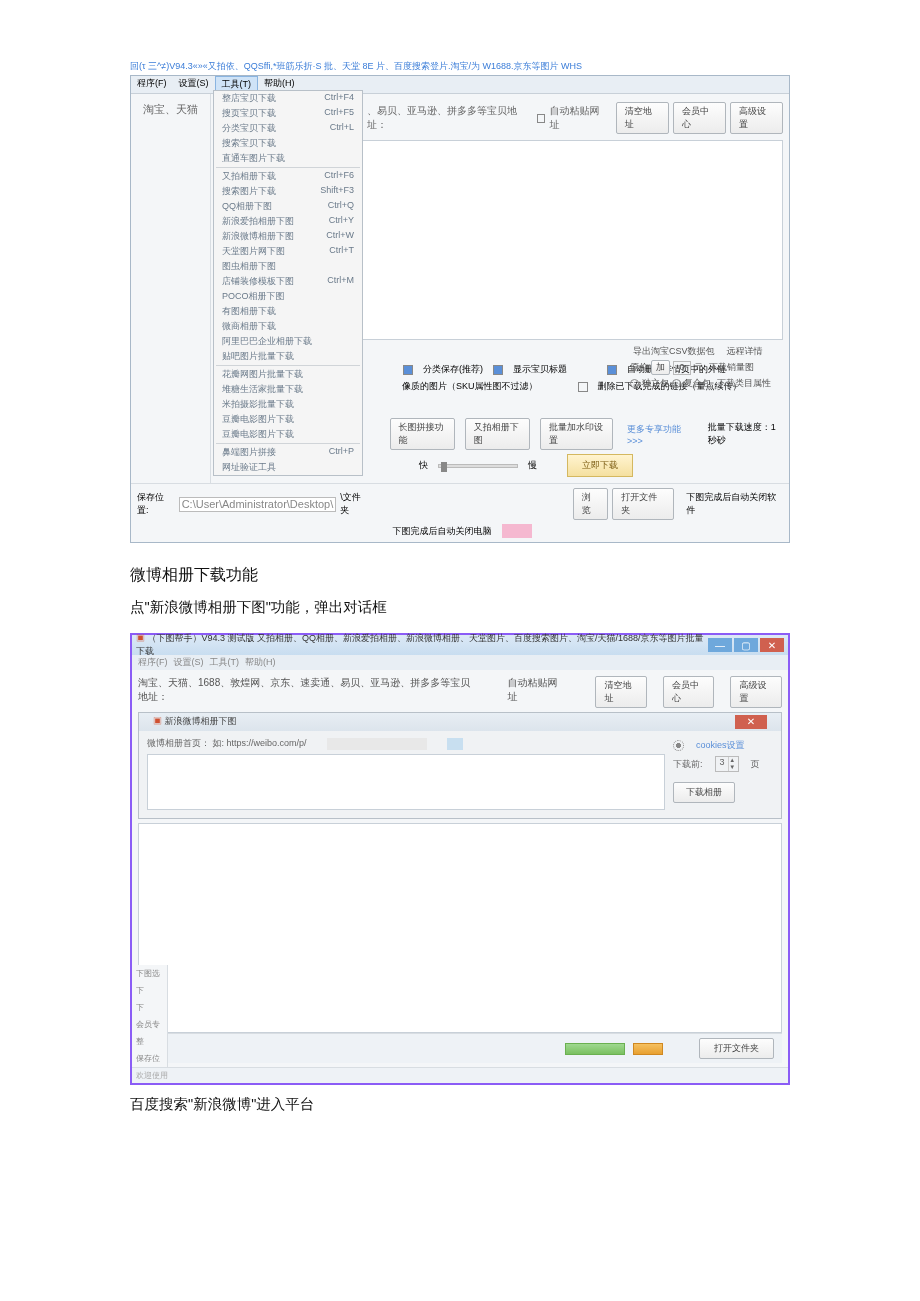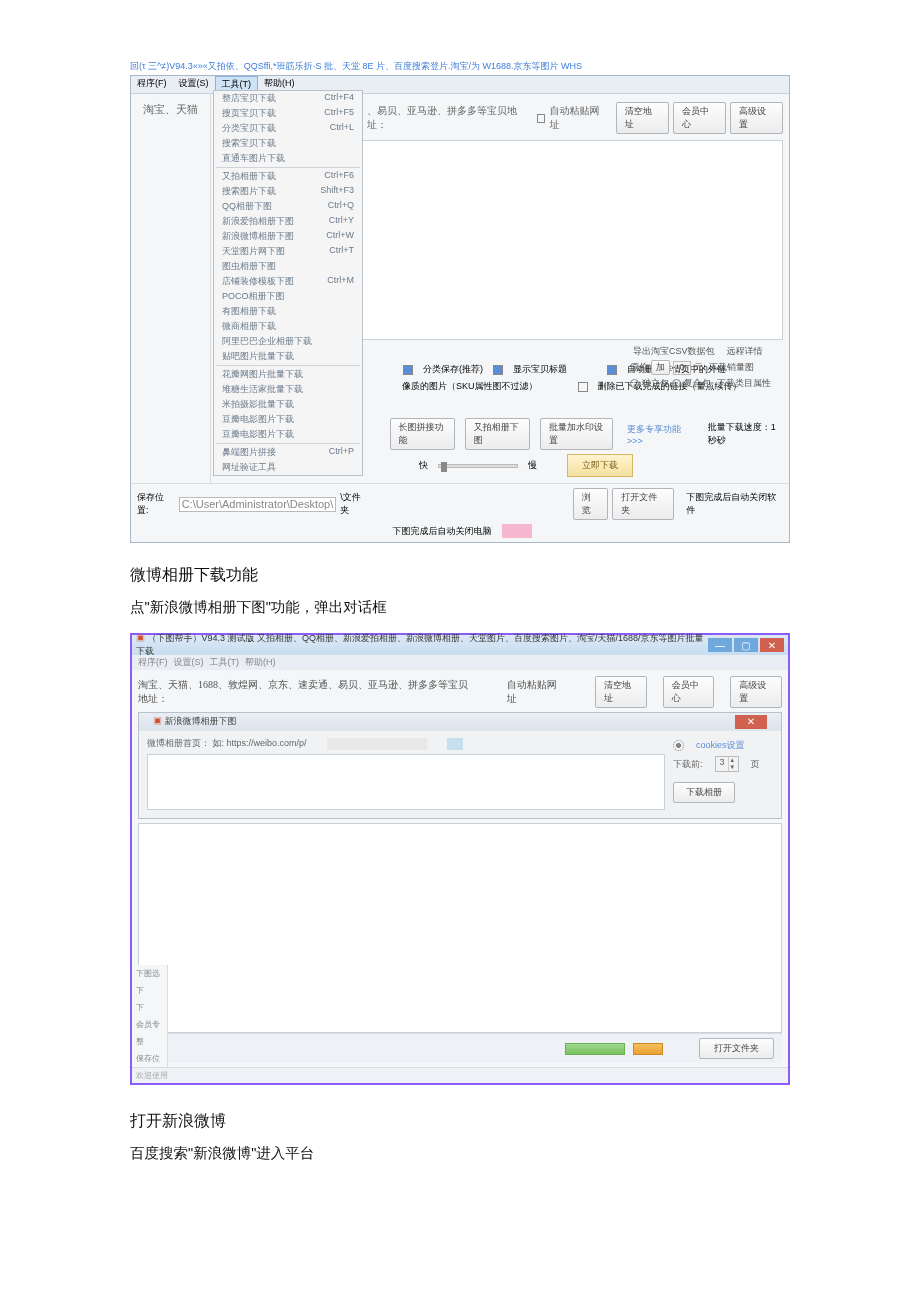--- a/index.html
+++ b/index.html
@@ -45,21 +45,21 @@
   .caption2 { font-size: 14.5px; color: #111; margin: 10px 0 16px 0; }
   
   
   .win2-wrap { border: 2px solid #8b5cf6; position: relative; }
   .win2-titlebar { background: linear-gradient(#dce9f6,#c8ddf0); display: flex; justify-content: space-between; align-items: center; height: 20px; padding: 0 4px; font-size: 9px; color: #333; }
   .win2-titlebar .winbtns { display: flex; gap: 2px; }
   .winbtn { width: 24px; height: 14px; background: #6ea8dc; color: #fff; display: flex; align-items: center; justify-content: center; font-size: 10px; }
   .winbtn.close { background: #d0604f; }
   .win2-menubar { display: flex; gap: 6px; background: #e8eef4; padding: 1px 6px; font-size: 9px; color: #888; }
   .win2-body { background: #f4f6f8; padding: 4px 6px; }
-  .addr-line2 { display: flex; align-items: center; gap: 16px; font-size: 10px; color: #555; padding: 2px 0; font-family: Liberation Serif, serif; }
+  .addr-line2 { display: flex; align-items: flex-start; gap: 16px; font-size: 10px; color: #555; padding: 2px 0; }
   
   .dialog { background: #f0f2f4; border: 1px solid #b8c0c8; margin-top: 2px; position: relative; }
   .dialog-title { background: linear-gradient(#e8eef4,#dce4ec); padding: 2px 14px; font-size: 9px; color: #444; display: flex; justify-content: space-between; }
   .dialog-title .xbtn { width: 32px; height: 14px; background: #d0604f; color: #fff; text-align: center; font-size: 10px; line-height: 13px; }
   .dialog-body { padding: 6px 8px 8px 8px; display: flex; gap: 8px; font-size: 9px; color: #666; }
   .dlg-left { flex: 1; }
   .dlg-ta { width: 100%; height: 56px; border: 1px solid #c8d0d8; background: #fff; margin-top: 4px; }
   .dlg-right { width: 100px; }
   .dlg-right .r { display: flex; align-items: center; gap: 12px; padding: 2px 0; font-size: 9px; }
   .gear { width: 11px; height: 11px; display: inline-block; background: radial-gradient(circle,#888 40%,transparent 41%); border: 1px dotted #888; border-radius: 50%; }
@@ -381,16 +381,15 @@
     <div class="win2-footer">
       <span class="green-bar"></span>
       <span class="orange-bar"></span>
       <span style="flex:0 0 20px"></span>
       <span class="btn" style="padding:3px 14px;">打开文件夹</span>
     </div>
   </div>
   <div class="welcome">欢迎使用</div>
 </div>
 
-<div class="caption" style="margin-top:26px;">打开新浪微博</div>
 <div class="caption2">百度搜索"新浪微博"进入平台</div>
 
 </div>
 
 </body></html>

